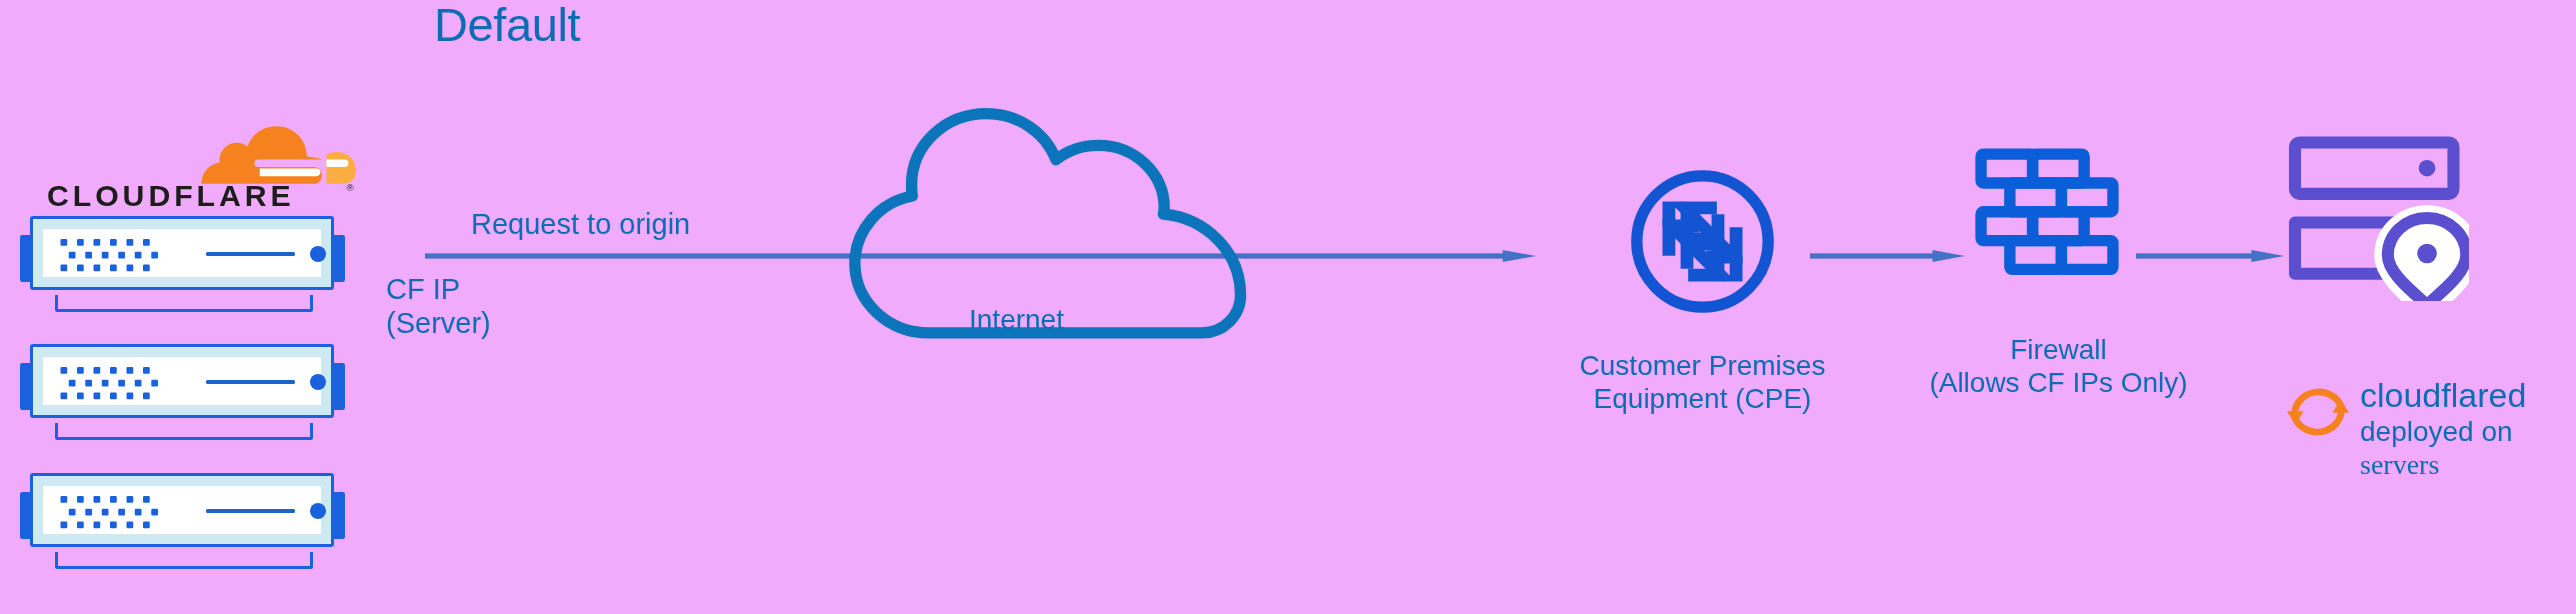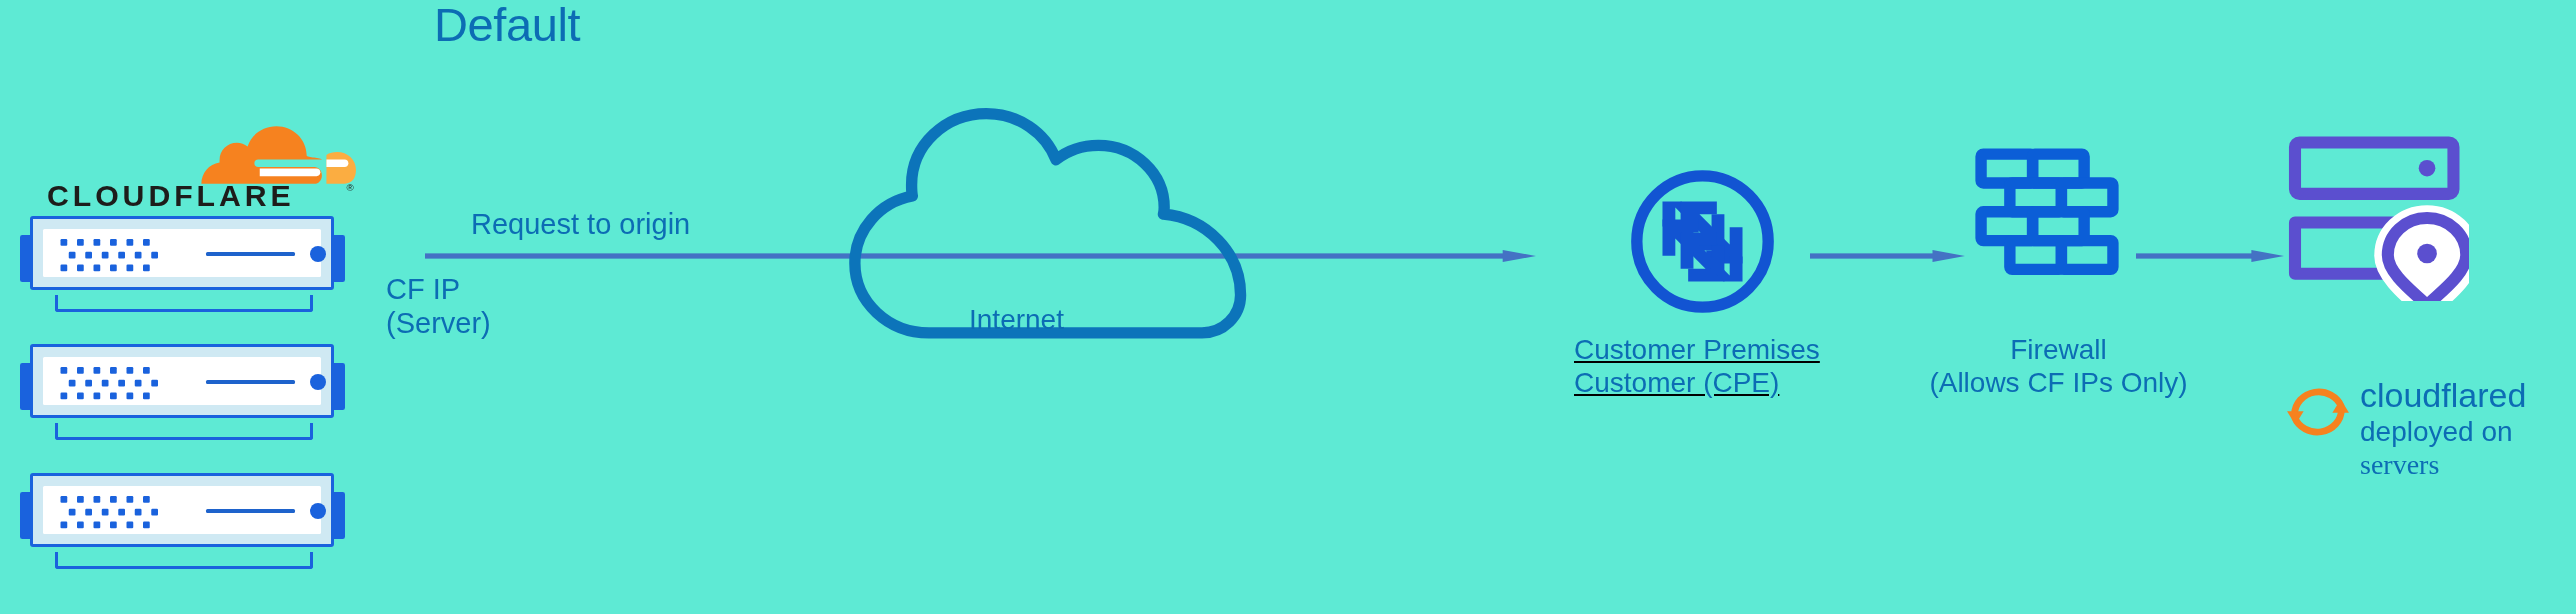--- a/index.html
+++ b/index.html
@@ -1,17 +1,17 @@
 <!DOCTYPE html>
 <html style="font-size:12px"><head>
 <meta charset="utf-8">
 <style>
   html,body{margin:0;padding:0;background:#ffffff;}
   body{width:2576px;height:614px;overflow:hidden;font-family:"Liberation Sans",sans-serif;}
-  #stage{position:relative;width:2576px;height:614px;background:#5eead4;}
+  #stage{position:relative;width:2576px;height:614px;background:#f0abfc;}
   .abs{position:absolute;}
   .lbl{color:#0c6cb4;font-family:"Liberation Sans",sans-serif;line-height:1.18;white-space:pre;}
 
   
   #title{left:434px;top:-3px;font-size:47px;color:#0c6cb4;font-weight:400;letter-spacing:-0.4px;}
 
   
   #cf-logo{left:193px;top:114px;width:163px;height:72px;}
   #cf-word{left:47px;top:179px;width:310px;height:35px;}
 
@@ -30,21 +30,21 @@
   
   #main-arrow{left:425px;top:250px;width:1111px;height:12px;}
   .connector{height:12px;}
 
   
   #cloud{left:832px;top:106px;width:439px;height:242px;}
   #cloud-label{left:969px;top:303px;font-size:28px;}
 
   
   #cpe-icon{left:1627px;top:166px;width:151px;height:151px;}
-  #cpe-label{left:1574px;top:333px;font-size:28px;text-align:left;width:257px;text-decoration:underline;}
+  #cpe-label{left:1574px;top:349px;font-size:28px;text-align:center;width:257px;}
 
   
   #fw-icon{left:1975px;top:148px;width:144px;height:148px;}
   #fw-label{left:1892px;top:333px;font-size:28px;text-align:center;width:333px;}
 
   
   #origin-icon{left:2287px;top:135px;width:182px;height:166px;}
   #origin-label{left:2278px;top:333px;font-size:28px;}
   #cfd-icon{left:2284px;top:378px;width:68px;height:68px;}
   #cfd-label{left:2360px;top:375px;font-size:28px;}
@@ -224,21 +224,21 @@
         <path d="M129 47 L129 95 L112 95 L112 72 L72 112 L95 112 L95 129 L47 129 L47 81 L64 81 L64 104 L104 64 L81 64 L81 47 Z"></path>
       </g>
       <g fill="#1254d2" transform="translate(200,200) scale(-1,-1)">
 
         <path d="M47 47 L72 47 L112 87 L112 64 L129 64 L129 112 L81 112 L81 95 L104 95 L64 55 L64 80 L47 80 Z"></path>
       </g>
     </svg>
   </div>
   <div class="abs" id="cpe-label">
     <div class="lbl" style="font-size:28px;">Customer Premises</div>
-    <div class="lbl" style="font-size:28px;">Customer (CPE)</div>
+    <div class="lbl" style="font-size:28px;">Equipment (CPE)</div>
   </div>
 
   <div class="abs connector" style="left:1810px;top:250px;width:155px;">
     <svg viewBox="0 0 205 16" width="155" height="12" preserveAspectRatio="none">
       <rect x="0" y="4.5" width="168" height="7" fill="#4472c4"></rect>
       <polygon points="162,0 205,8 162,16" fill="#4472c4"></polygon>
     </svg>
   </div>
 
   <div class="abs" id="fw-icon">

